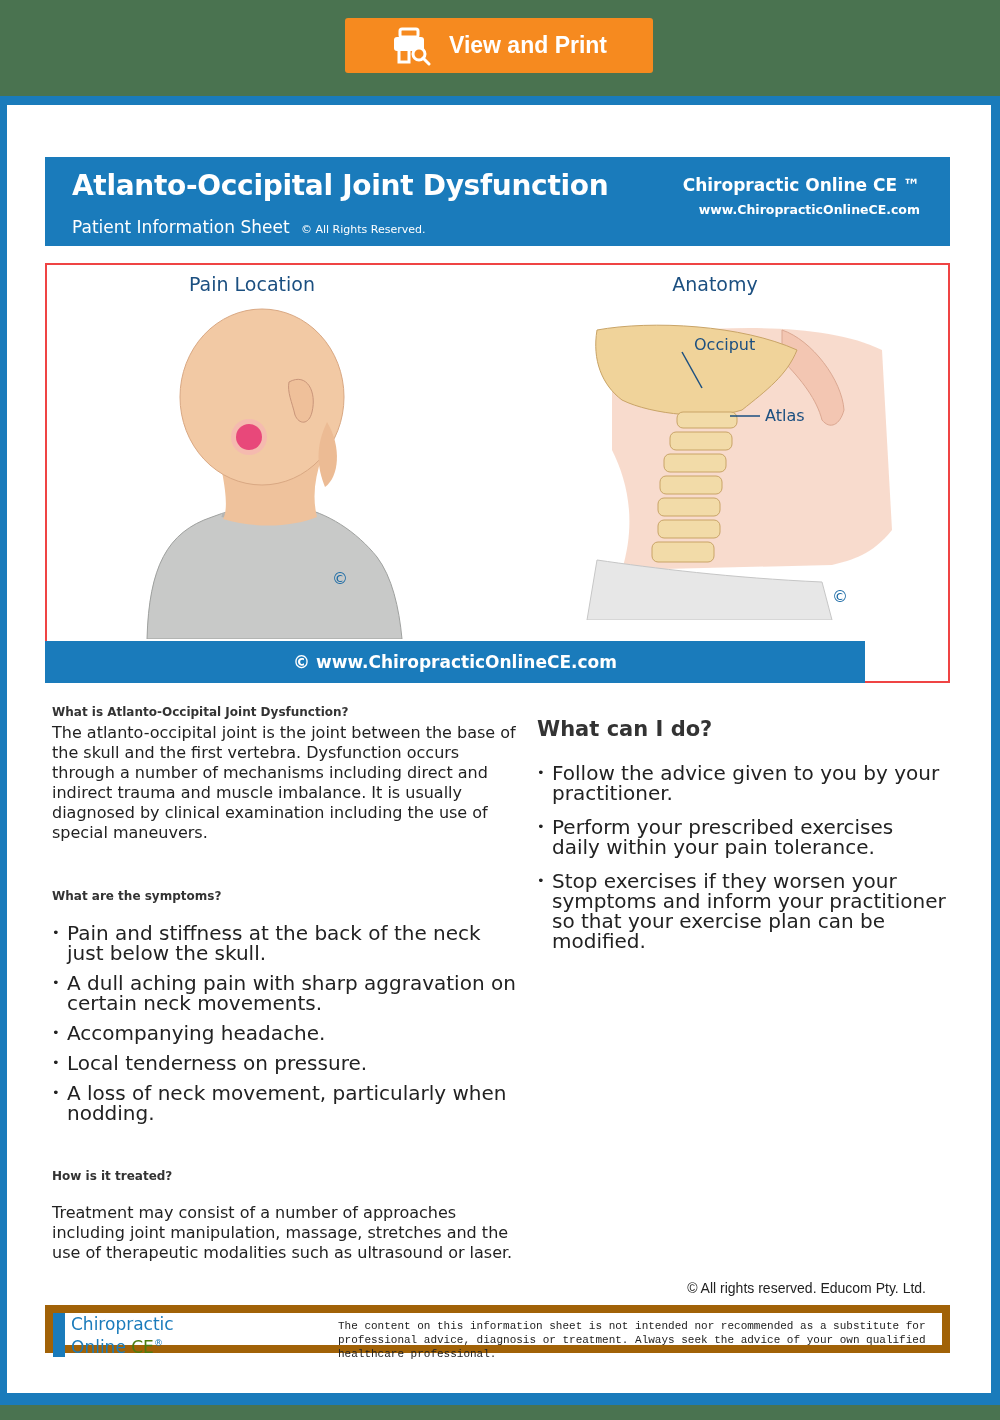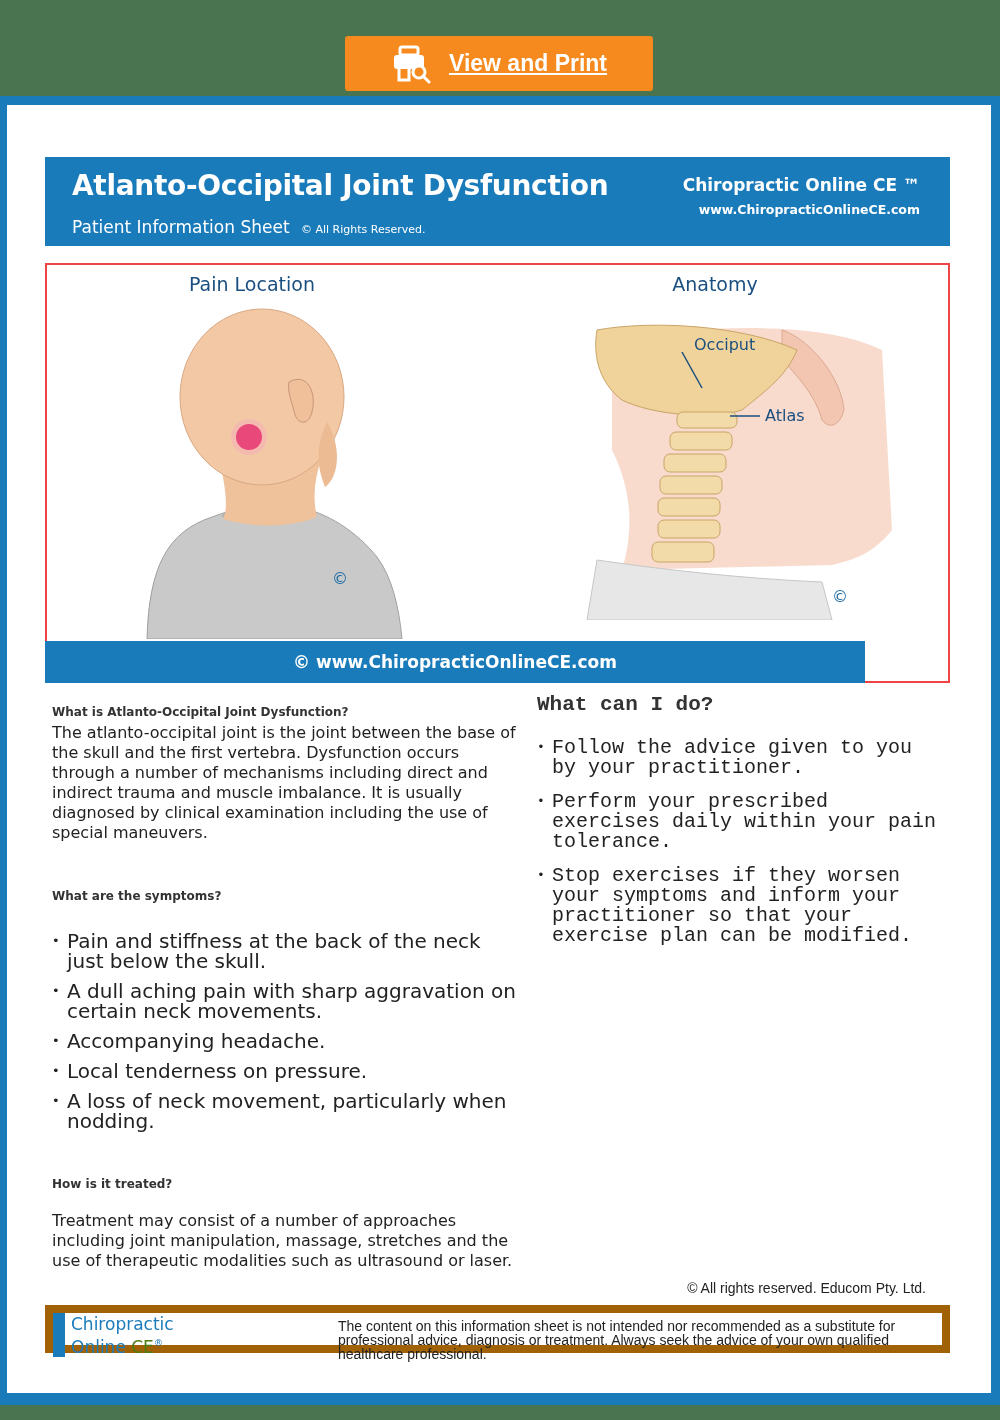--- a/index.html
+++ b/index.html
@@ -2,26 +2,25 @@
 <html><head>
 <meta charset="utf-8">
 <style>
   html, body { margin: 0; padding: 0; }
   body {
     width: 1000px; height: 1420px; position: relative; overflow: hidden;
     background: #4a7350;
     font-family: "DejaVu Sans", "Liberation Sans", sans-serif;
   }
   .view-print {
-    position: absolute; left: 345px; top: 36px; width: 308px; height: 55px;
+    position: absolute; left: 345px; top: 18px; width: 308px; height: 55px;
     background: #f68a1f; border-radius: 3px;
     display: flex; align-items: center; justify-content: center; gap: 14px;
     color: #fff; font-family: "Liberation Sans", sans-serif; font-weight: bold; font-size: 23px;
     cursor: pointer;
-    text-decoration: underline;
   }
   .view-print svg { width: 44px; height: 40px; }
   .frame {
     position: absolute; left: 0; top: 96px; width: 1000px; height: 1309px;
     background: #1a7bbb;
   }
   .sheet {
     position: absolute; left: 7px; top: 9px; width: 984px; height: 1288px;
     background: #fff;
   }
@@ -52,21 +51,21 @@
   .pt-left { left: 55px; }
   .pt-right { left: 518px; }
   .panel-footer {
     position: absolute; left: -2px; bottom: -2px; width: 820px; height: 42px;
     background: #1a7bbb; color: #fff; font-weight: bold; font-size: 17px;
     display: flex; align-items: center; justify-content: center;
   }
   .illus { position: absolute; }
   .col { position: absolute; color: #222; }
   .col-left { left: 45px; top: 600px; width: 470px; }
-  .col-right { left: 530px; top: 588px; width: 410px; font-family: Liberation Mono, monospace; }
+  .col-right { left: 530px; top: 612px; width: 410px; }
   h2 { font-size: 12px; font-weight: bold; margin: 0; color: #333; }
   .col-right h2 { font-size: 21px; }
   p { font-size: 16px; line-height: 20px; margin: 0; }
   ul { list-style: none; margin: 0; padding: 0; }
   li { position: relative; padding-left: 15px; font-size: 20px; line-height: 20px; }
   li::before { content: "•"; position: absolute; left: 0; top: 0; font-size: 13px; }
   .rights {
     position: absolute; right: 65px; top: 1175px; font-size: 14px; color: #222;
     font-family: "Liberation Sans", sans-serif;
   }
@@ -75,22 +74,22 @@
     border: 8px solid #a16207; box-sizing: border-box; background: #fff;
   }
   .logo-strip {
     position: absolute; left: 0; top: 0; width: 12px; height: 44px; background: #1a7bbb;
   }
   .logo-text {
     position: absolute; left: 18px; top: 2px; color: #1a7bbb; font-size: 17px; line-height: 19px;
   }
   .logo-text .ce { color: #4d7c0f; }
   .disclaimer {
-    position: absolute; left: 285px; top: 6px; font-size: 14px; line-height: 14px; color: #222;
-    font-family: Liberation Sans, sans-serif; width: 600px;
+    position: absolute; left: 285px; top: 6px; font-size: 11px; line-height: 14px; color: #222;
+    font-family: Liberation Mono, monospace; width: 600px;
   }
 </style>
 </head>
 <body>
 
 <div class="view-print">
   <svg viewBox="0 0 44 40">
     <rect x="9" y="3" width="18" height="8" rx="2" fill="none" stroke="#fff" stroke-width="3"></rect>
     <rect x="3" y="11" width="30" height="14" rx="3" fill="#fff"></rect>
     <rect x="8" y="22" width="10" height="14" fill="none" stroke="#fff" stroke-width="3"></rect>
@@ -158,21 +157,21 @@
       </svg>
 
       <div class="panel-footer">© www.ChiropracticOnlineCE.com</div>
     </div>
 
     <div class="col col-left">
       <h2>What is Atlanto-Occipital Joint Dysfunction?</h2>
       <p style="margin-top:4px">The atlanto-occipital joint is the joint between the base of the skull and the first vertebra. Dysfunction occurs through a number of mechanisms including direct and indirect trauma and muscle imbalance. It is usually diagnosed by clinical examination including the use of special maneuvers.</p>
 
       <h2 style="margin-top:46px">What are the symptoms?</h2>
-      <ul style="margin-top:28px">
+      <ul style="margin-top:20px">
         <li style="margin-bottom:10px">Pain and stiffness at the back of the neck just below the skull.</li>
         <li style="margin-bottom:10px">A dull aching pain with sharp aggravation on certain neck movements.</li>
         <li style="margin-bottom:10px">Accompanying headache.</li>
         <li style="margin-bottom:10px">Local tenderness on pressure.</li>
         <li>A loss of neck movement, particularly when nodding.</li>
       </ul>
 
       <h2 style="margin-top:46px">How is it treated?</h2>
       <p style="margin-top:20px">Treatment may consist of a number of approaches including joint manipulation, massage, stretches and the use of therapeutic modalities such as ultrasound or laser.</p>
     </div>

